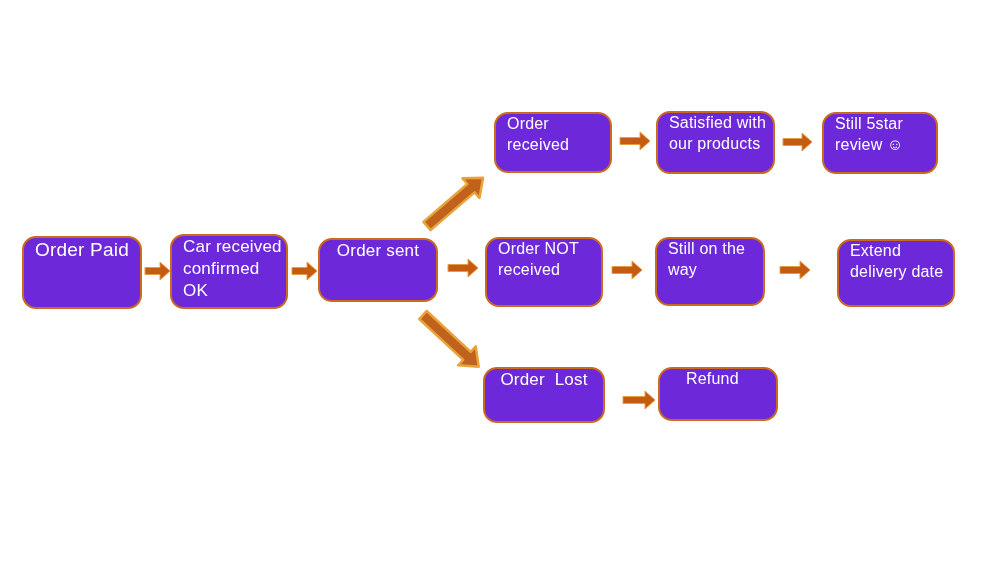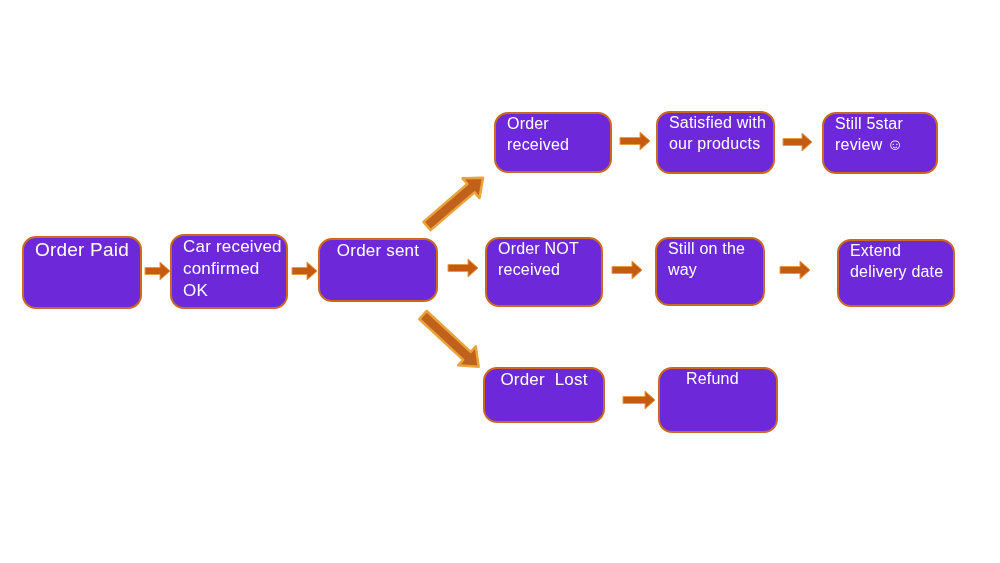--- a/index.html
+++ b/index.html
@@ -107,17 +107,17 @@
 
   <div class="node align-left fs16" style="left:815px; top:239px; width:118px; height:68px;margin-left:22px;">
     <span>Extend
 delivery date</span>
   </div>
 
   <div class="node align-center fs17" style="left:483px; top:367px; width:122px; height:56px;">
     <span>Order  Lost</span>
   </div>
 
-  <div class="node align-left fs16" style="left:658px; top:367px; width:120px; height:66px; padding-left:26px;">
+  <div class="node align-left fs16" style="left:658px; top:367px; width:120px; height:54px; padding-left:26px;">
     <span>Refund</span>
   </div>
 
 </div>
 
 </body></html>

